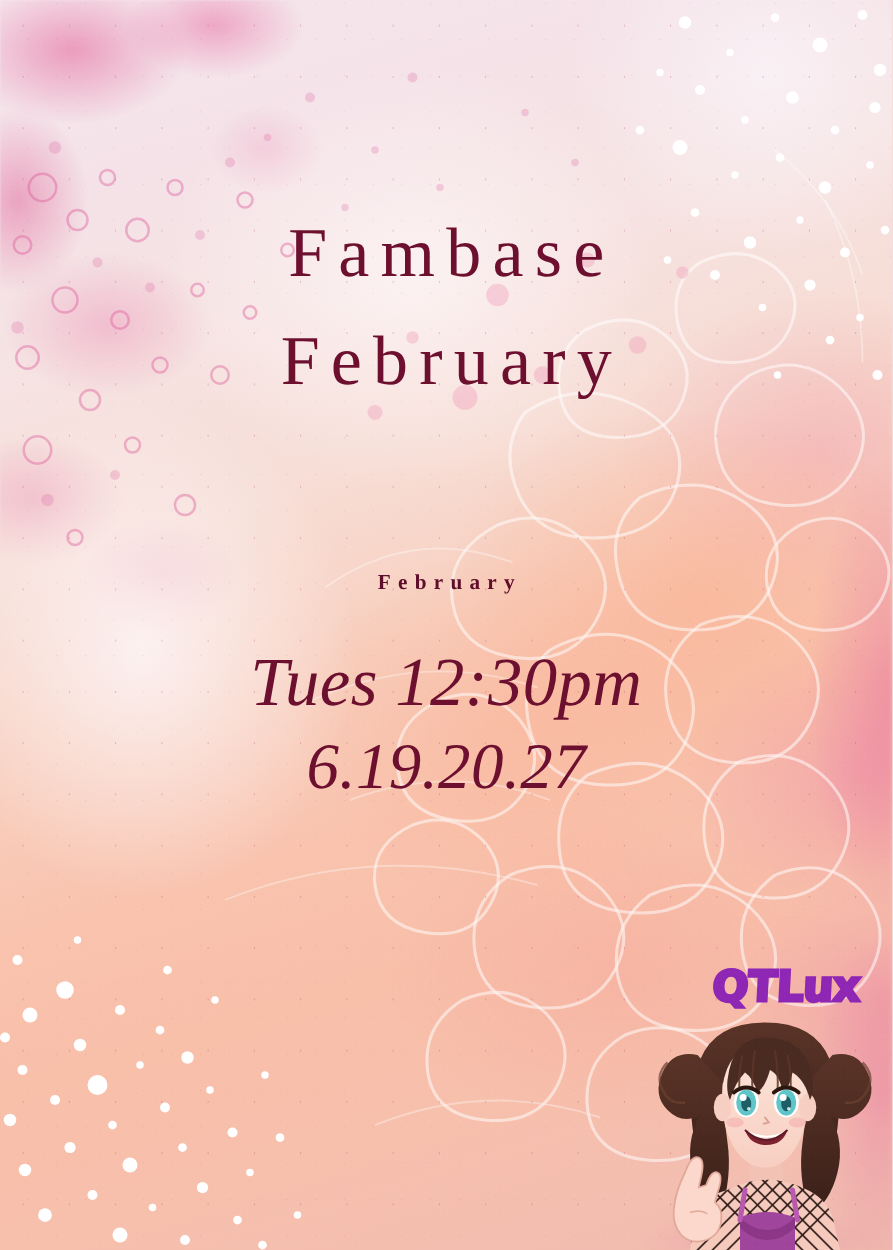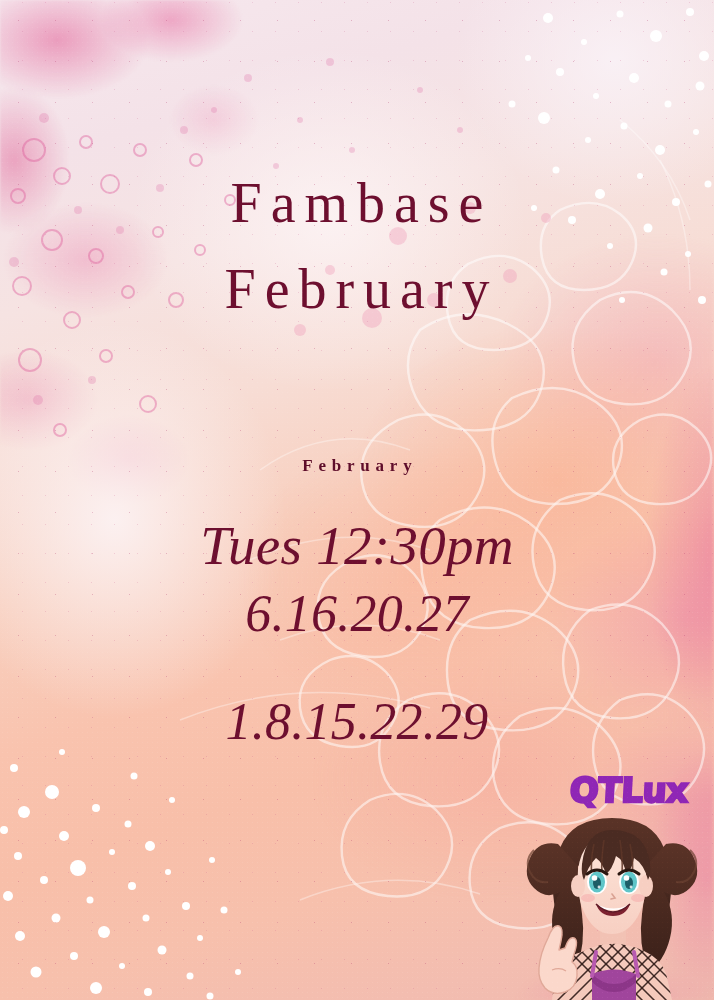--- a/index.html
+++ b/index.html
@@ -368,25 +368,24 @@
 
     <div class="title-block">
       <div class="title-line">Fambase</div>
       <div class="title-line">February</div>
     </div>
 
     <div class="month">February</div>
 
     <div class="sched block-1">
       <div class="sched-line">Tues 12:30pm</div>
-      <div class="sched-line dates">6.16.20.27</div>
+      <div class="sched-line dates">6.19.20.27</div>
     </div>
 
     <div class="sched block-2">
-      <div class="sched-line dates">1.8.15.22.29</div>
     </div>
 
     <div class="logo">QTLux</div>
 
     <div class="character">
       <svg viewBox="0 0 210 190" preserveAspectRatio="xMidYMax meet" aria-hidden="true">
         <defs>
           <clipPath id="fishClip">
             <path d="M74 142 q30 -16 62 -1 q16 7 22 22 l6 27 l-120 0 l4 -30 q4 -12 26 -18Z"></path>
           </clipPath>

